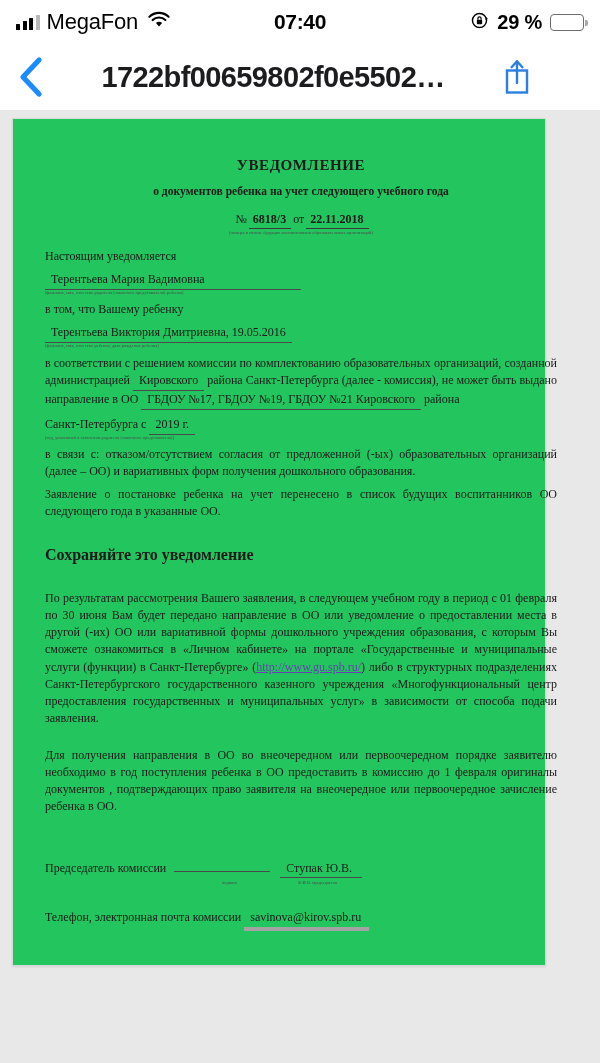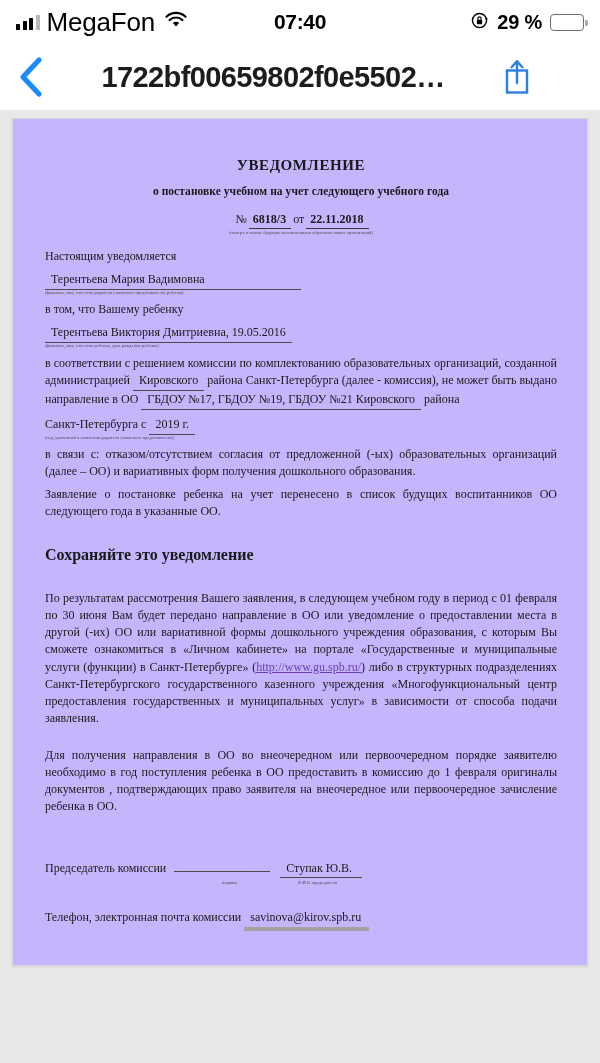--- a/index.html
+++ b/index.html
@@ -41,21 +41,21 @@
     display: block;
     width: 4px;
     background: #000;
     border-radius: 0.5px;
   }
   .signal-bars i:nth-child(1) { height: 6px; }
   .signal-bars i:nth-child(2) { height: 9px; }
   .signal-bars i:nth-child(3) { height: 12px; }
   .signal-bars i:nth-child(4) { height: 15px; background: #b8b8b8; }
   .carrier {
-    font-size: 26px;
+    font-size: 22px;
     letter-spacing: -0.2px;
     color: #000;
     font-weight: 400;
   }
   .wifi-icon { margin-left: 2px; }
   .status-center {
     position: absolute;
     left: 0; right: 0;
     text-align: center;
     font-size: 21px;
@@ -150,23 +150,23 @@
     left: 0;
     width: 600px;
     height: 953px;
     background: #e8e8e8;
     overflow: hidden;
   }
   .doc-page {
     position: absolute;
     top: 8px;
     left: 12px;
-    width: 576px;
+    width: 534px;
     height: 848px;
-    background: #c4b5fd;
+    background: #22c55e;
     border: 1px solid #d8d8d8;
     box-sizing: border-box;
     box-shadow: 0 1px 2px rgba(0,0,0,0.10);
   }
   .doc-body {
     position: absolute;
     left: 32px;
     top: 38px;
     width: 512px;
     font-family: "Liberation Serif", "DejaVu Serif", serif;
@@ -343,21 +343,21 @@
       <path d="M9.6 9.2 L15 3.3 L20.4 9.2" fill="none" stroke="#2a7fe0" stroke-width="2.4" stroke-linecap="round" stroke-linejoin="round"></path>
     </svg>
   </div>
 </div>
 
 <div class="viewer">
   <div class="doc-page">
     <div class="doc-body">
 
       <div class="doc-title">УВЕДОМЛЕНИЕ</div>
-      <div class="doc-subtitle">о постановке учебном на учет следующего учебного года</div>
+      <div class="doc-subtitle">о документов ребенка на учет следующего учебного года</div>
 
       <div class="doc-numline">
         <span class="lbl">№</span><span class="fill">6818/3</span><span class="lbl">от</span><span class="fill">22.11.2018</span>
       </div>
       <div class="micro center">(номера в списке будущих воспитанников образовательных организаций)</div>
 
       <div class="sp12"></div>
 
       <div class="line">Настоящим уведомляется</div>
       <div class="sp6"></div>

